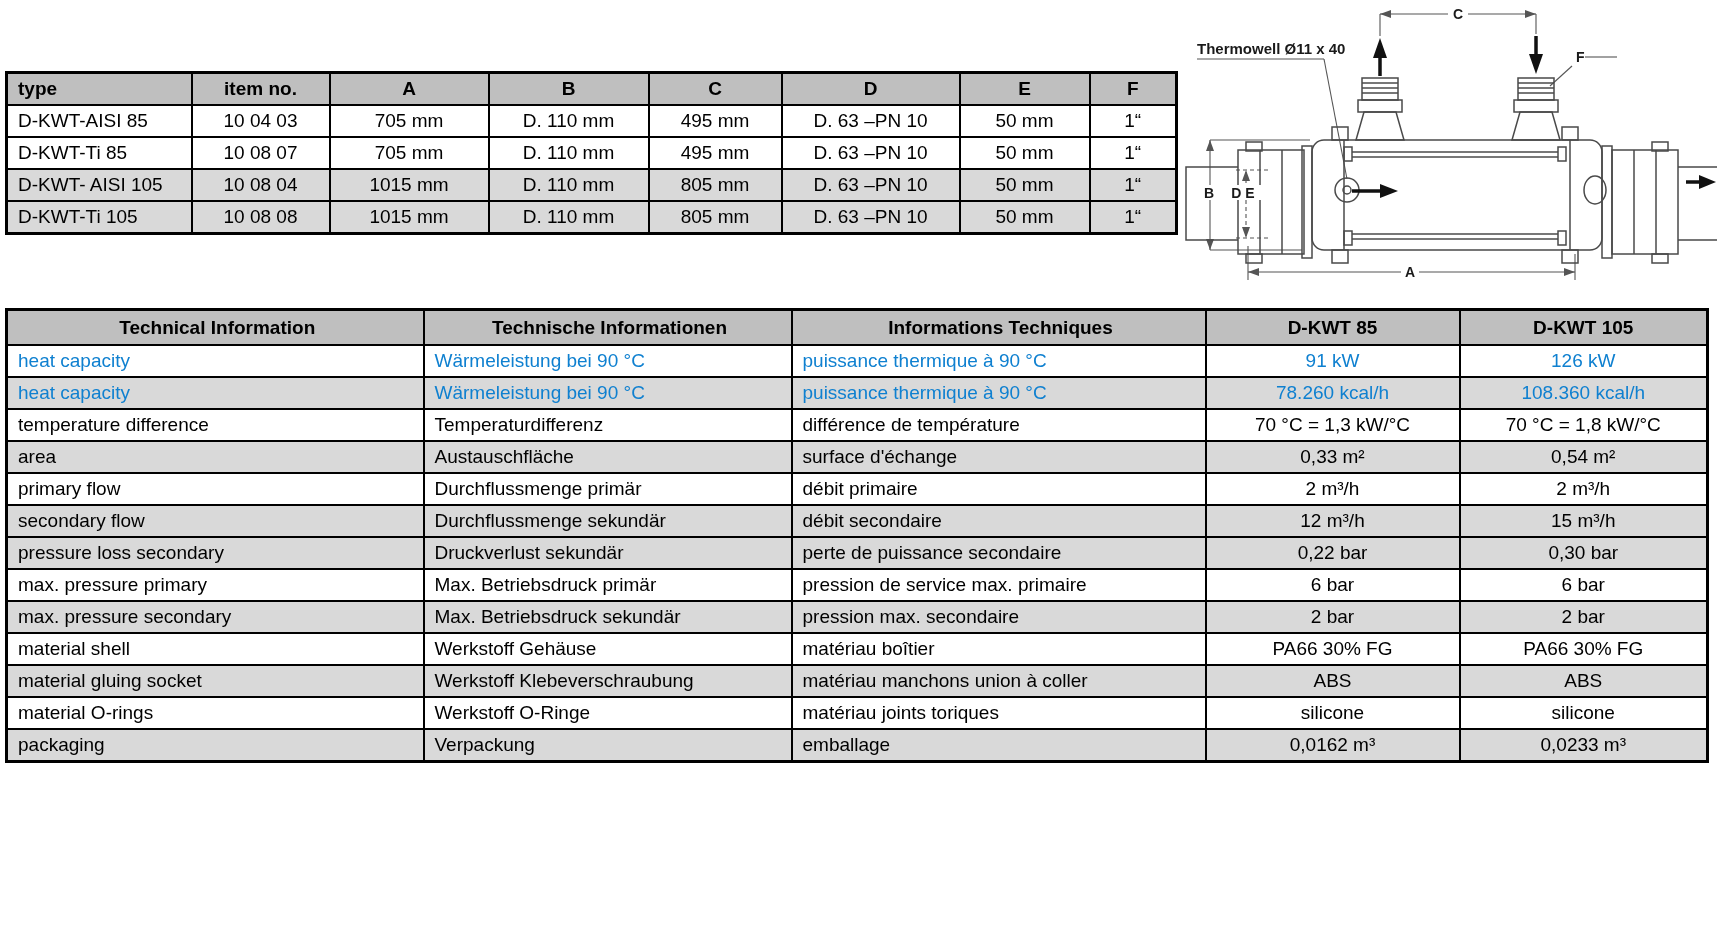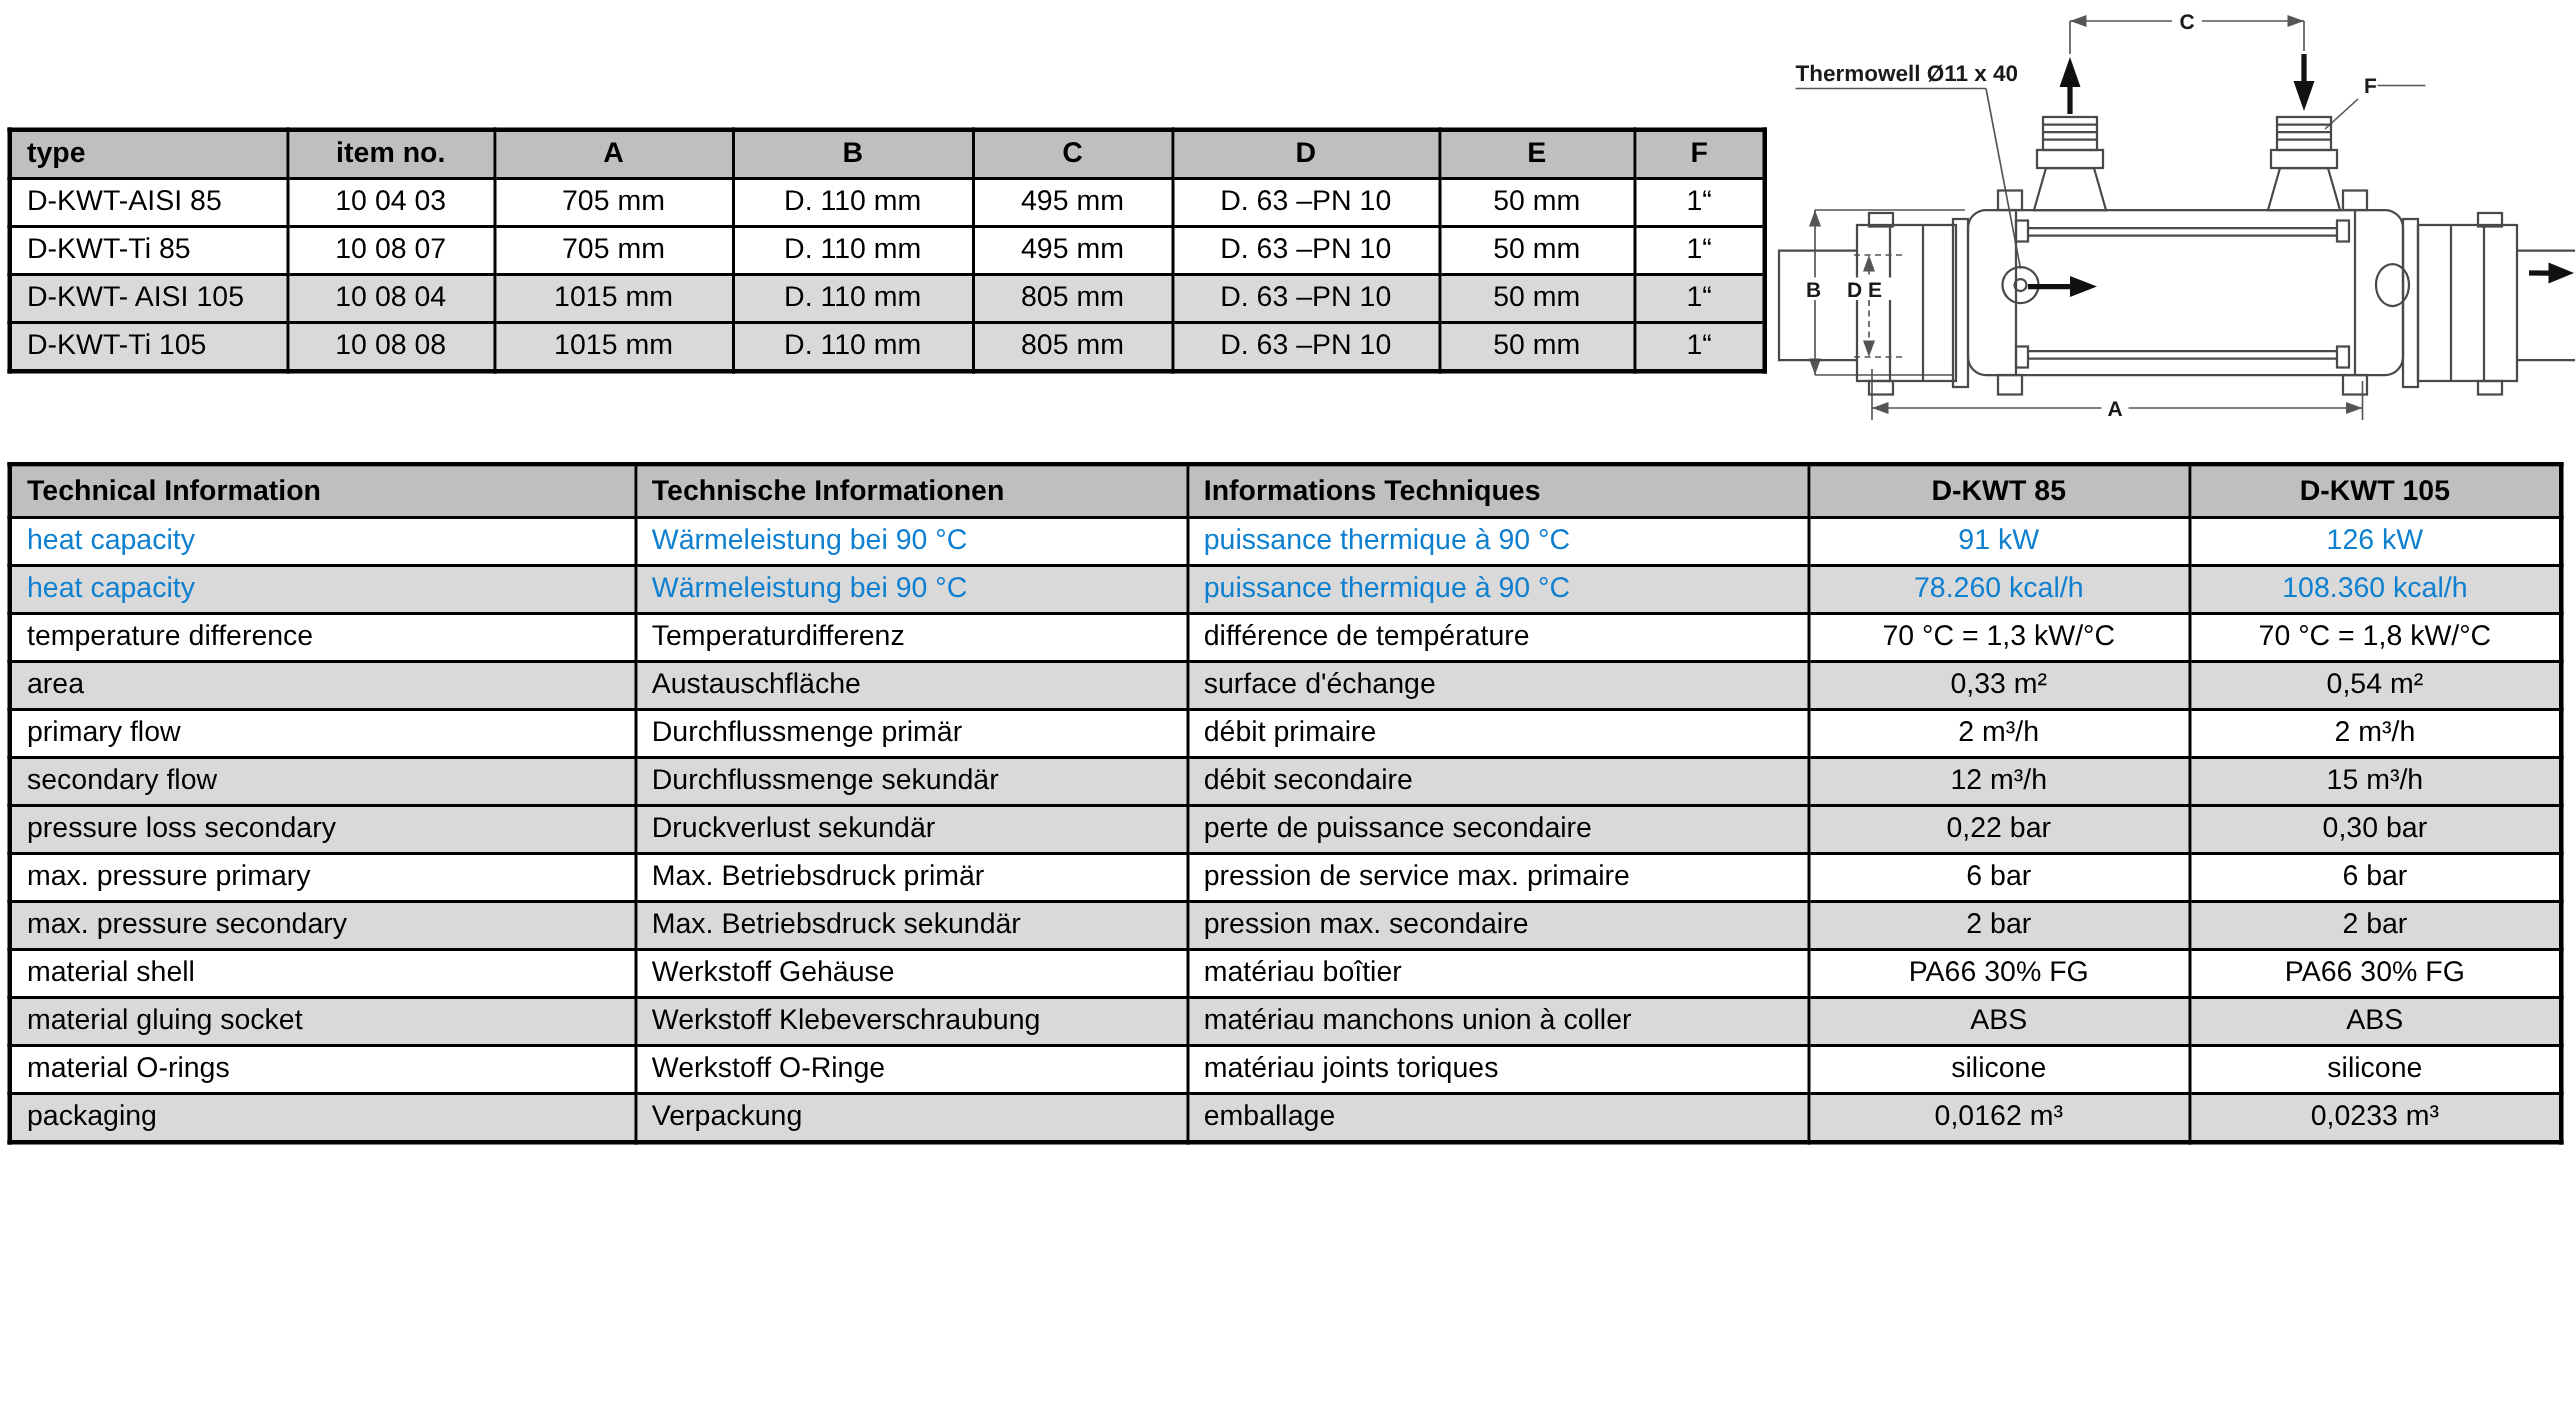--- a/index.html
+++ b/index.html
@@ -7,26 +7,26 @@
         font-family:"Liberation Sans",sans-serif;color:#000;overflow:hidden;}
 
   table{border-collapse:collapse;table-layout:fixed;border:3px solid var(--border,#000);}
   th,td{border:2px solid var(--border,#000);font-size:19px;text-align:center;
         padding:0 6px;overflow:hidden;white-space:nowrap;vertical-align:middle;}
   th{font-weight:bold;background:var(--header-bg,#bfbfbf);}
   .left{text-align:left;padding-left:10px;}
   tr.shade td{background:var(--alt-bg,#d9d9d9);}
   tr.hl td{color:var(--hl,#0f80d0);font-weight:normal;}
 
-  table.dims{position:absolute;left:5px;top:85px;width:1170px;}
+  table.dims{position:absolute;left:5px;top:71px;width:1170px;}
   .dims th{height:30px;}
   .dims td{height:30px;}
 
   table.tech{position:absolute;left:5px;top:308px;width:1701px;}
-  .tech th{height:33px;}
+  .tech th{height:33px;text-align:center;}
   .tech td{height:30px;}
 
   .diagram{position:absolute;left:1098px;top:0;}
   .dimtext{font-size:14px;font-weight:bold;fill:#1a1a1a;font-family:"Liberation Sans",sans-serif;}
   .callouttext{font-size:15px;font-weight:600;fill:#1a1a1a;font-family:"Liberation Sans",sans-serif;}
 </style>
 </head>
 <body>
 
 <div class="page">

